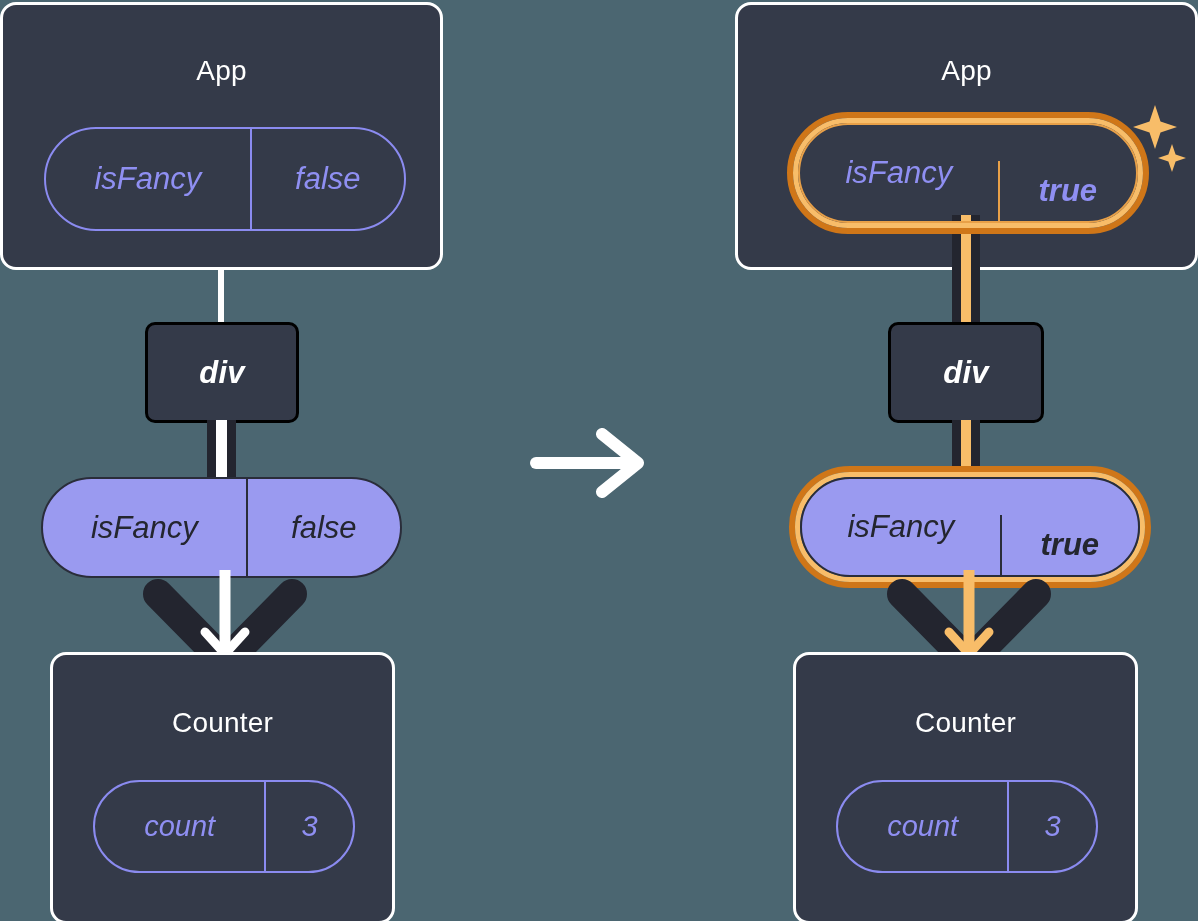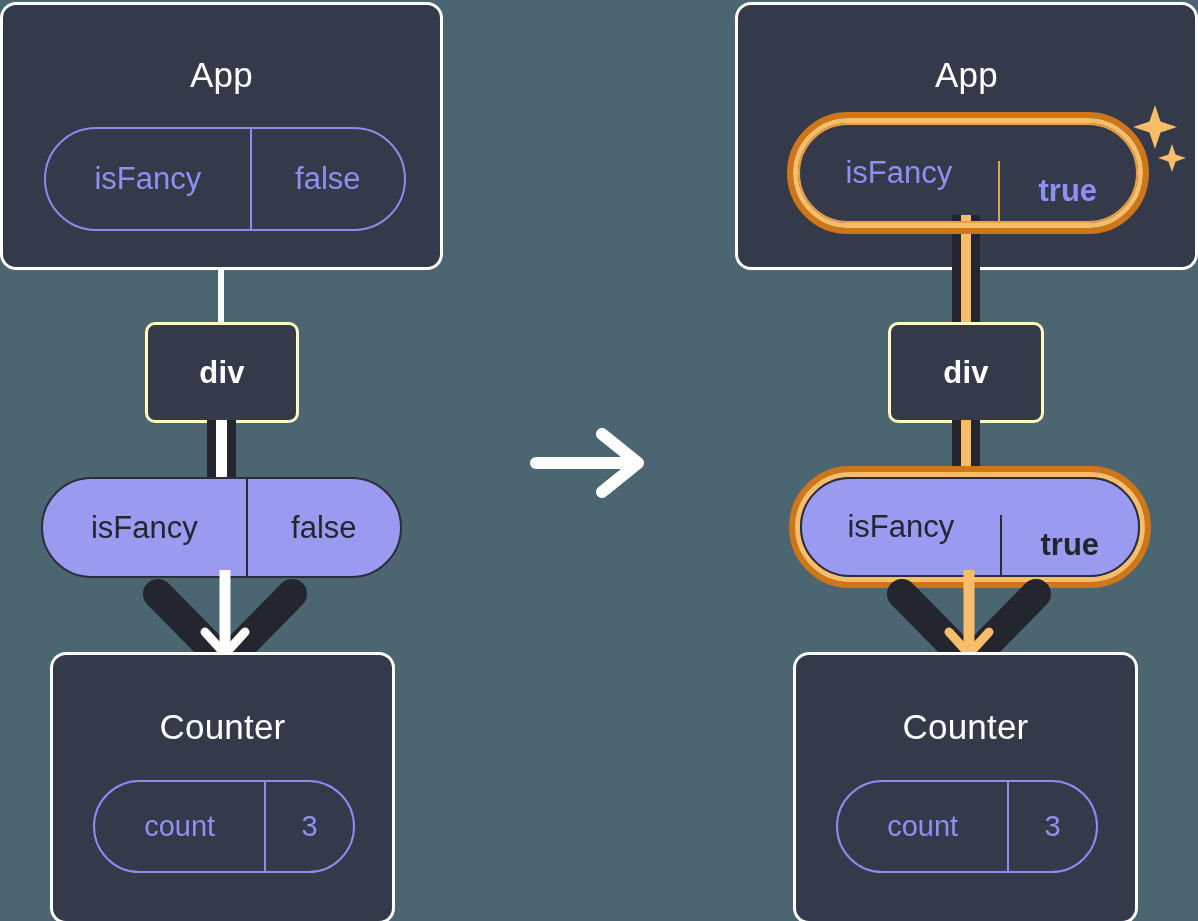--- a/index.html
+++ b/index.html
@@ -17,45 +17,47 @@
     position:absolute;
     background:#343a49;
     border:3px solid #ffffff;
     border-radius:16px;
     box-sizing:border-box;
   }
   .compbox-title{
     position:absolute;left:0;right:0;
     text-align:center;
     color:#ffffff;
-    font-size:35px;
+    font-size:28px;
     font-weight:400;
     letter-spacing:.2px;
   }
 
   
   .htmlbox{
     position:absolute;
     background:#343a49;
-    border:3px solid #fef9c3;
+    border:3px solid #000000;
     border-radius:10px;
     box-sizing:border-box;
     display:flex;align-items:center;justify-content:center;
     color:#ffffff;
     font-size:31px;font-weight:700;
     letter-spacing:.3px;
+    font-style:italic;
   }
 
   
   .pill{
     position:absolute;
     box-sizing:border-box;
     border-radius:999px;
     display:flex;align-items:stretch;
     overflow:hidden;
+    font-style:italic;
   }
   .pill .seg{
     display:flex;align-items:center;justify-content:center;
     font-size:31px;
     box-sizing:border-box;
     white-space:nowrap;
   }
 
   
   .pill.outline{

